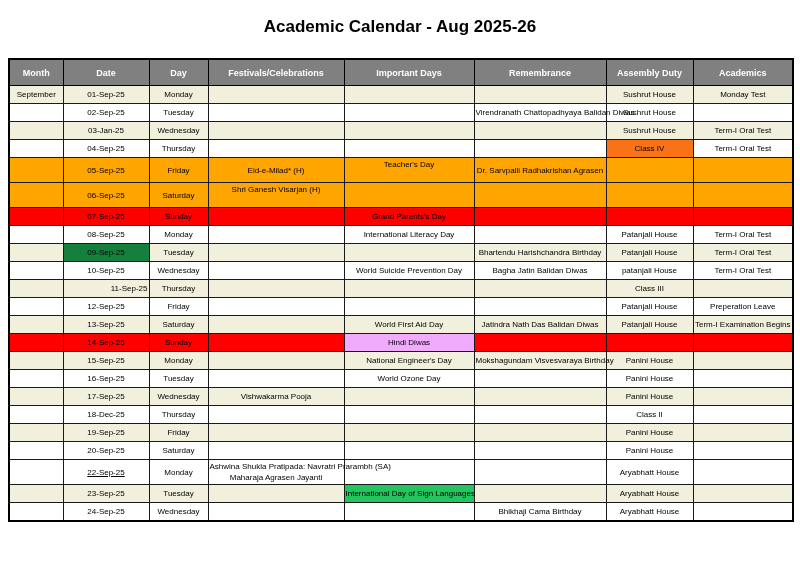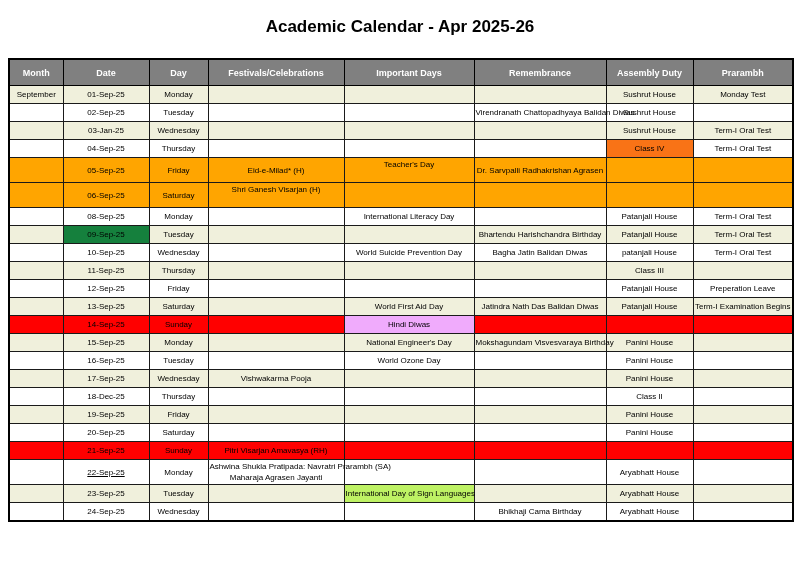--- a/index.html
+++ b/index.html
@@ -61,21 +61,21 @@
   td .line {
     line-height: 11px;
     min-height: 11px;
     text-align: center;
   }
 </style>
 </head>
 <body>
 
 <div class="page">
-  <div class="title">Academic Calendar - Apr 2025-26</div>
+  <div class="title">Academic Calendar - Aug 2025-26</div>
 
   <table class="cal">
     <colgroup>
       <col style="width:54px">
       <col style="width:86px">
       <col style="width:59px">
       <col style="width:136px">
       <col style="width:130px">
       <col style="width:132px">
       <col style="width:87px">
@@ -83,21 +83,21 @@
     </colgroup>
     <thead>
       <tr id="header-row">
           <th>Month</th>
           <th>Date</th>
           <th>Day</th>
           <th>Festivals/Celebrations</th>
           <th>Important Days</th>
           <th>Remembrance</th>
           <th>Assembly Duty</th>
-          <th>Prarambh</th>
+          <th>Academics</th>
         </tr>
     </thead>
     <tbody id="table-body">
         <tr>
           <td style="background: rgb(240, 240, 220);">September</td>
           <td style="background: rgb(240, 240, 220);">01-Sep-25</td>
           <td style="background: rgb(240, 240, 220);">Monday</td>
           <td style="background: rgb(240, 240, 220);"></td>
           <td style="background: rgb(240, 240, 220);"></td>
           <td style="background: rgb(240, 240, 220);"></td>
@@ -154,20 +154,30 @@
           <td style="background: rgb(255, 165, 0);">
             <div class="line">Shri Ganesh Visarjan (H)</div>
             <div class="line"></div>
           </td>
           <td style="background: rgb(255, 165, 0);"></td>
           <td style="background: rgb(255, 165, 0);"></td>
           <td style="background: rgb(255, 165, 0);"></td>
           <td style="background: rgb(255, 165, 0);"></td>
         </tr>
         <tr>
+          <td style="background: rgb(255, 0, 0);"></td>
+          <td style="background: rgb(255, 0, 0);">07-Sep-25</td>
+          <td style="background: rgb(255, 0, 0);">Sunday</td>
+          <td style="background: rgb(255, 0, 0);"></td>
+          <td style="background: rgb(255, 0, 0);">Grand Parents's Day</td>
+          <td style="background: rgb(255, 0, 0);"></td>
+          <td style="background: rgb(255, 0, 0);"></td>
+          <td style="background: rgb(255, 0, 0);"></td>
+        </tr>
+        <tr>
           <td style="background: rgb(255, 255, 255);"></td>
           <td style="background: rgb(255, 255, 255);">08-Sep-25</td>
           <td style="background: rgb(255, 255, 255);">Monday</td>
           <td style="background: rgb(255, 255, 255);"></td>
           <td style="background: rgb(255, 255, 255);">International Literacy Day</td>
           <td style="background: rgb(255, 255, 255);"></td>
           <td style="background: rgb(255, 255, 255);">Patanjali House</td>
           <td style="background: rgb(255, 255, 255);">Term-I Oral Test</td>
         </tr>
         <tr>
@@ -185,21 +195,21 @@
           <td style="background: rgb(255, 255, 255);">10-Sep-25</td>
           <td style="background: rgb(255, 255, 255);">Wednesday</td>
           <td style="background: rgb(255, 255, 255);"></td>
           <td style="background: rgb(255, 255, 255);">World Suicide Prevention Day</td>
           <td style="background: rgb(255, 255, 255);">Bagha Jatin Balidan Diwas</td>
           <td style="background: rgb(255, 255, 255);">patanjali House</td>
           <td style="background: rgb(255, 255, 255);">Term-I Oral Test</td>
         </tr>
         <tr>
           <td style="background: rgb(240, 240, 220);"></td>
-          <td style="background: rgb(240, 240, 220);">11-Sep-25</td>
+          <td style="background: rgb(240, 240, 220); text-align: right;">11-Sep-25</td>
           <td style="background: rgb(240, 240, 220);">Thursday</td>
           <td style="background: rgb(240, 240, 220);"></td>
           <td style="background: rgb(240, 240, 220);"></td>
           <td style="background: rgb(240, 240, 220);"></td>
           <td style="background: rgb(240, 240, 220);">Class III</td>
           <td style="background: rgb(240, 240, 220);"></td>
         </tr>
         <tr>
           <td style="background: rgb(255, 255, 255);"></td>
           <td style="background: rgb(255, 255, 255);">12-Sep-25</td>
@@ -282,50 +292,40 @@
         </tr>
         <tr>
           <td style="background: rgb(255, 255, 255);"></td>
           <td style="background: rgb(255, 255, 255);">20-Sep-25</td>
           <td style="background: rgb(255, 255, 255);">Saturday</td>
           <td style="background: rgb(255, 255, 255);"></td>
           <td style="background: rgb(255, 255, 255);"></td>
           <td style="background: rgb(255, 255, 255);"></td>
           <td style="background: rgb(255, 255, 255);">Panini House</td>
           <td style="background: rgb(255, 255, 255);"></td>
-        </tr>
-        <tr>
-          <td style="background: rgb(255, 0, 0);"></td>
-          <td style="background: rgb(255, 0, 0);">21-Sep-25</td>
-          <td style="background: rgb(255, 0, 0);">Sunday</td>
-          <td style="background: rgb(255, 0, 0);">Pitri Visarjan Amavasya (RH)</td>
-          <td style="background: rgb(255, 0, 0);"></td>
-          <td style="background: rgb(255, 0, 0);"></td>
-          <td style="background: rgb(255, 0, 0);"></td>
-          <td style="background: rgb(255, 0, 0);"></td>
         </tr>
         <tr>
           <td style="background: rgb(255, 255, 255);"></td>
           <td style="background: rgb(255, 255, 255); text-decoration: underline;">22-Sep-25</td>
           <td style="background: rgb(255, 255, 255);">Monday</td>
           <td style="background: rgb(255, 255, 255);">
             <div class="line">Ashwina Shukla Pratipada: Navratri Prarambh (SA)</div>
             <div class="line">Maharaja Agrasen Jayanti</div>
           </td>
           <td style="background: rgb(255, 255, 255);"></td>
           <td style="background: rgb(255, 255, 255);"></td>
           <td style="background: rgb(255, 255, 255);">Aryabhatt House</td>
           <td style="background: rgb(255, 255, 255);"></td>
         </tr>
         <tr>
           <td style="background: rgb(240, 240, 220);"></td>
           <td style="background: rgb(240, 240, 220);">23-Sep-25</td>
           <td style="background: rgb(240, 240, 220);">Tuesday</td>
           <td style="background: rgb(240, 240, 220);"></td>
-          <td style="background: #bef264; margin-top: 16px;">International Day of Sign Languages</td>
+          <td style="background: #22c55e; margin-top: 16px;">International Day of Sign Languages</td>
           <td style="background: rgb(240, 240, 220);"></td>
           <td style="background: rgb(240, 240, 220);">Aryabhatt House</td>
           <td style="background: rgb(240, 240, 220);"></td>
         </tr>
         <tr>
           <td style="background: rgb(255, 255, 255);"></td>
           <td style="background: rgb(255, 255, 255);">24-Sep-25</td>
           <td style="background: rgb(255, 255, 255);">Wednesday</td>
           <td style="background: rgb(255, 255, 255);"></td>
           <td style="background: rgb(255, 255, 255);"></td>

